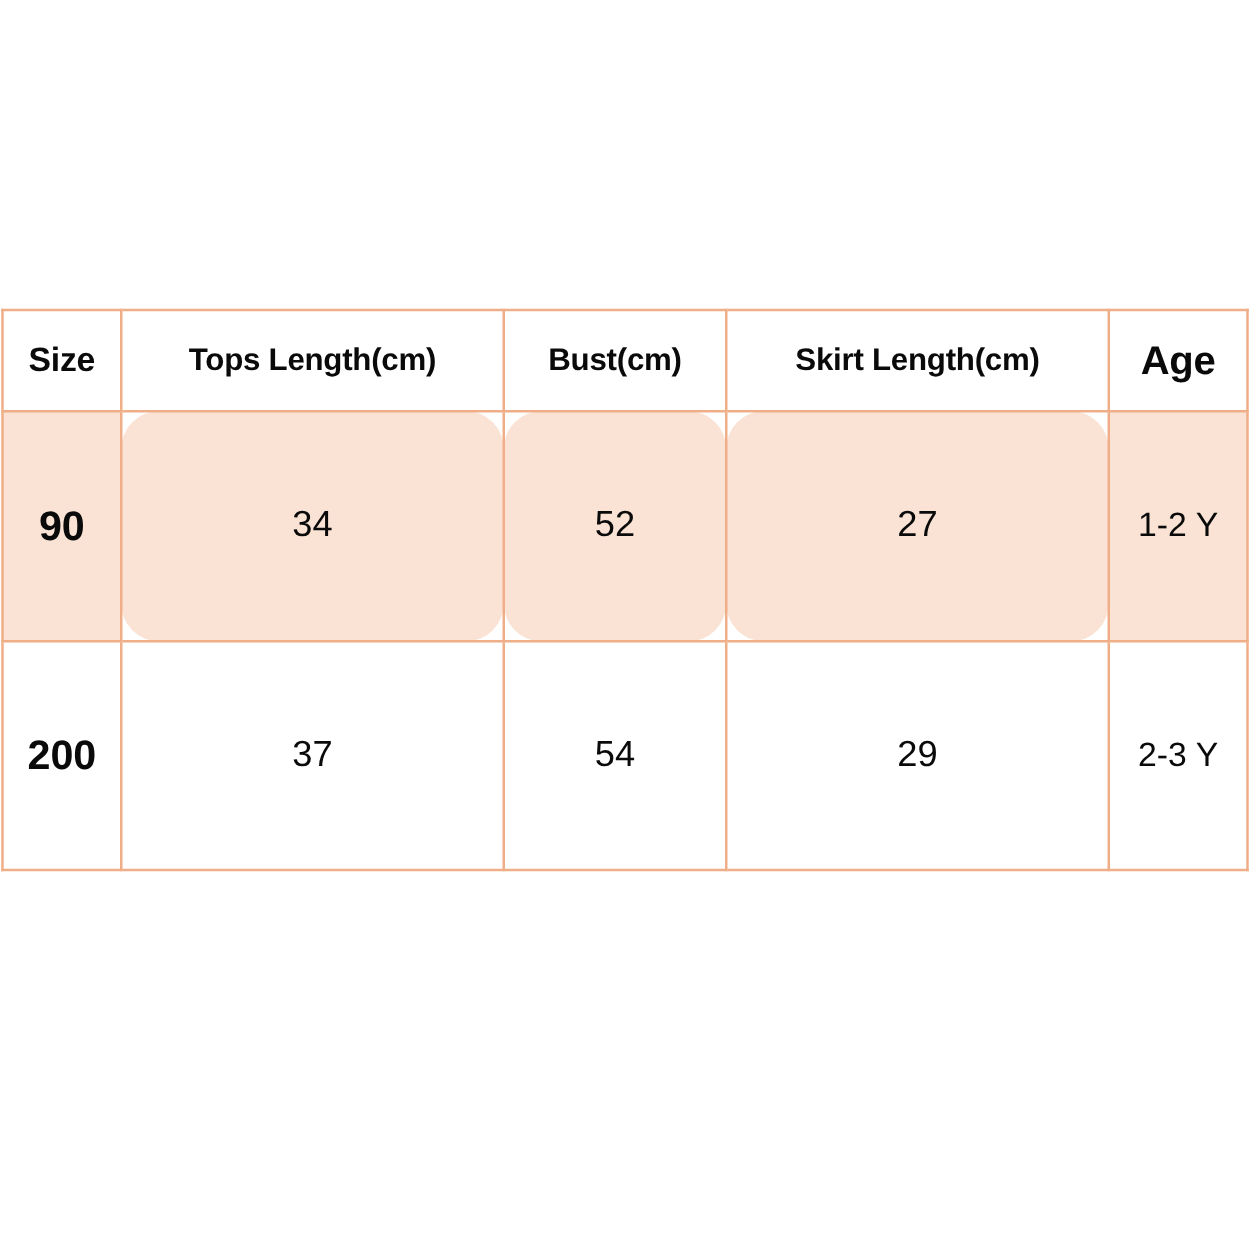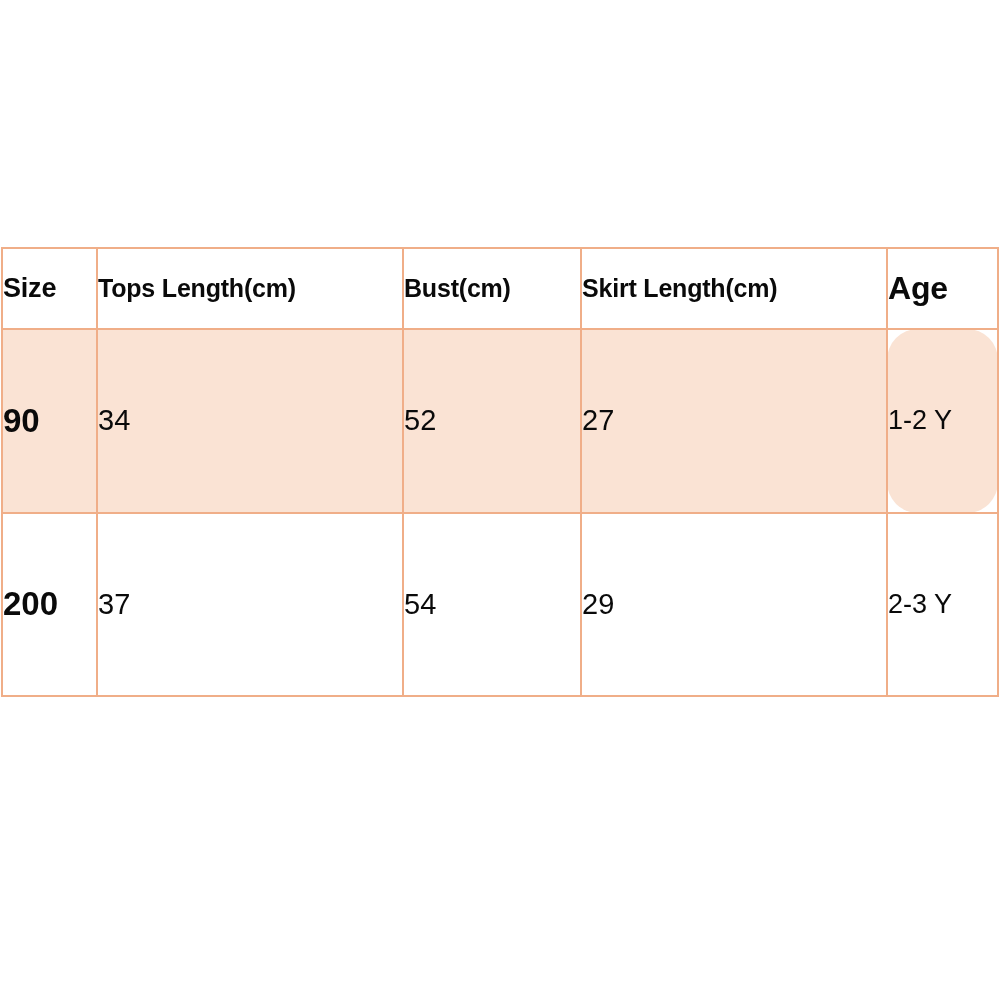--- a/index.html
+++ b/index.html
@@ -28,21 +28,21 @@
     height: 450px;
     border-collapse: collapse;
     table-layout: fixed;
   }
 
   table.size-chart td,
   table.size-chart th {
     border: 2px solid #f0ae88;
     padding: 0;
     margin: 0;
-    text-align: left;
+    text-align: center;
     vertical-align: middle;
     color: #0a0a0a;
     font-family: "Liberation Sans", sans-serif;
   }
 
   
   col.c-size  { width: 95px; }
   col.c-tops  { width: 306px; }
   col.c-bust  { width: 178px; }
   col.c-skirt { width: 306px; }
@@ -65,25 +65,25 @@
   tr.row-odd td  { background: #fae3d4; }
   tr.row-even td { background: #ffffff; }
 
   td.cell-size {
     font-weight: bold;
     font-size: 33px;
   }
   td.cell-value {
     font-weight: normal;
     font-size: 29px;
+    border-radius: 30px;
   }
   td.cell-age {
     font-weight: normal;
     font-size: 27px;
-    border-radius: 31px;
   }
 </style>
 </head>
 <body>
 
 <div id="size-chart-wrap">
   <table class="size-chart">
     <colgroup>
       <col class="c-size">
       <col class="c-tops">

